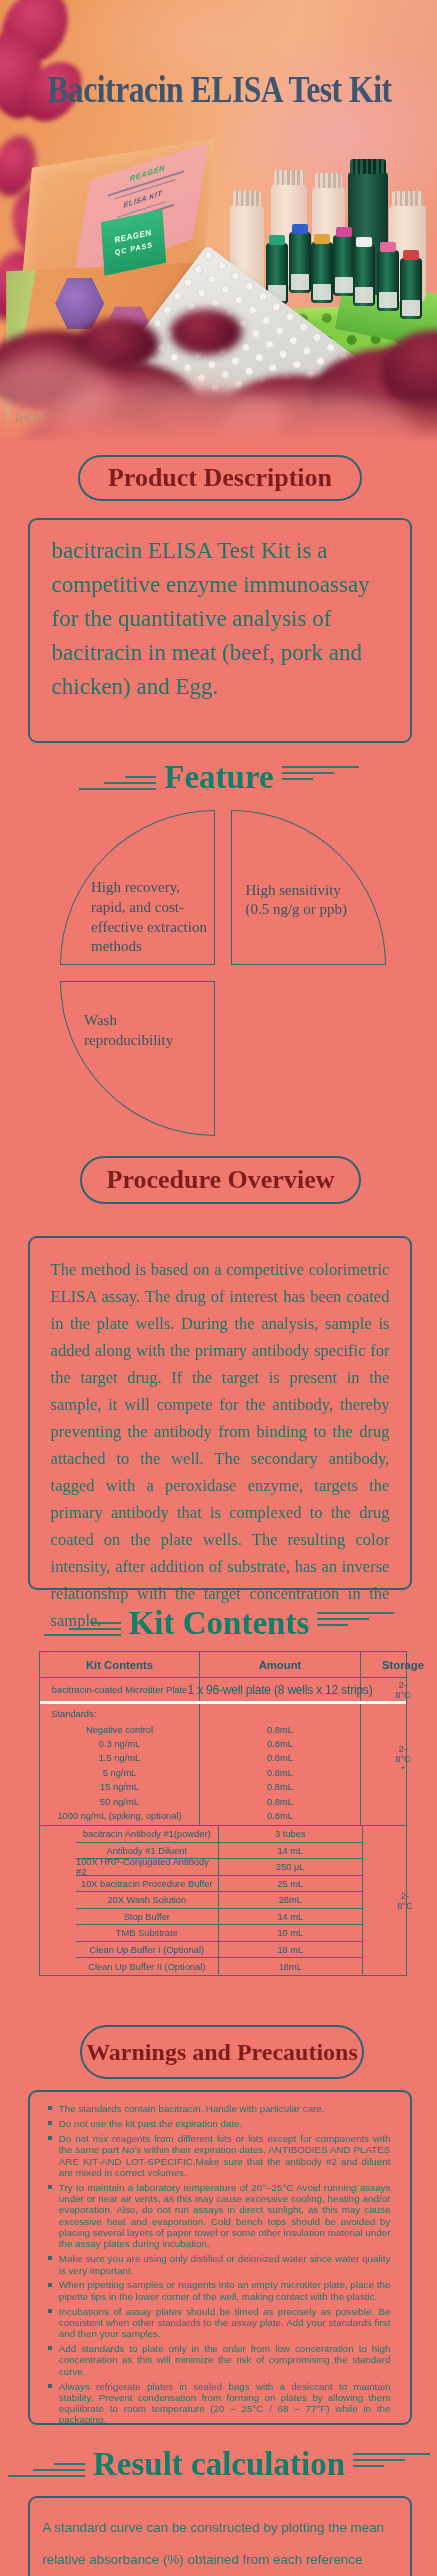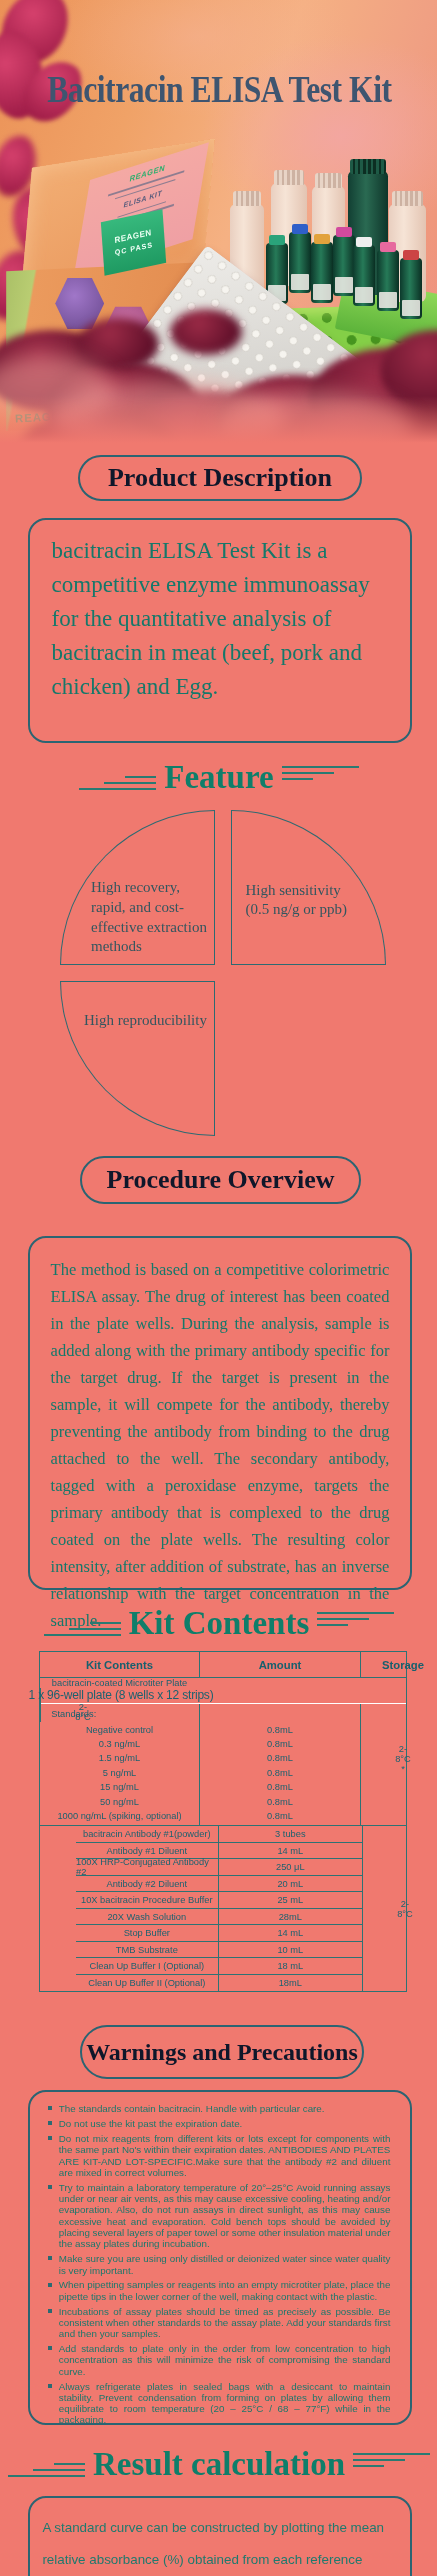--- a/index.html
+++ b/index.html
@@ -93,22 +93,22 @@
   .r3{left:118px;top:391px;width:175px;height:103px;filter:blur(4.6px);} .r4{left:216px;top:375px;width:155px;height:98px;}
   .r5{left:309px;top:348px;width:165px;height:103px;} .r6{left:381px;top:330px;width:113px;height:82px;}
   .r7{left:268px;top:406px;width:196px;height:82px;filter:blur(5.2px);} .r8{left:20.6px;top:411px;width:155px;height:72px;filter:blur(5.2px);}
   .r9{left:77px;top:318px;width:82px;height:52px;filter:blur(4.1px);} .r10{left:170px;top:309px;width:72px;height:46px;filter:blur(4.1px);}
   .fog { position:absolute; border-radius:50%; background:rgba(243,155,150,.55); filter:blur(10.3px); z-index:6; }
   .f1{left:52px;top:380px;width:232px;height:82px;} .f2{left:216px;top:391px;width:196px;height:77px;}
   .f3{left:-20.6px;top:355px;width:134px;height:72px;}
 
   
   .pill { position:absolute; border:2.1px solid #2b6472; border-radius:515px; text-align:center;
-    color:#0f172a; font-weight:bold; display:flex; align-items:center; justify-content:center; }
-  .tbox { position:absolute; border:2.1px solid #2b6472; border-radius:18px; color:#15786a; }
+    color:#7f1d1d; font-weight:bold; display:flex; align-items:center; justify-content:center; }
+  .tbox { position:absolute; border:2.1px solid #2b6472; border-radius:9px; color:#15786a; }
   .orn-h { position:absolute; left:0; width:100%; display:flex; justify-content:center; align-items:center;
     color:#0f7e6a; font-weight:bold; font-size:33px; }
   .orn { display:flex; flex-direction:column; gap:3.6px; }
   .orn i { display:block; height:2.1px; background:#2a7a72; }
   .orn-l { align-self:flex-end; margin:0 8.2px 6.2px 0; align-items:flex-end; }
   .orn-l i:nth-child(1){width:31px;} .orn-l i:nth-child(2){width:52px;} .orn-l i:nth-child(3){width:77px;}
   .orn-r { align-self:flex-start; margin:7.2px 0 0 8.2px; align-items:flex-start; }
   .orn-r i:nth-child(1){width:77px;} .orn-r i:nth-child(2){width:52px;} .orn-r i:nth-child(3){width:31px;}
 
   
@@ -126,21 +126,21 @@
   .pill-proc { left:80px; top:1156px; width:281px; height:48px; font-size:26px; }
   .proc-box { left:28px; top:1236px; width:384px; height:354px; padding:17.5px 20.6px 0 20.6px;
     font-size:16.5px; line-height:27px; text-align:justify; }
   .h-kit { top:1605px; }
 
   .ktable { position:absolute; left:39px; top:1651px; width:368px; border:1.5px solid #2e7274;
     font-family:"Liberation Sans",sans-serif; font-size:9.3px; color:#1c6270; }
   .kc { display:flex; align-items:center; justify-content:center; text-align:center; }
   .c1 { width:159px; } .c2 { width:161px; border-left:1px solid #2e7274; } .c3 { width:45px; border-left:1px solid #2e7274;padding-left:40px; }
   .khead { display:flex; height:26px; border-bottom:1px solid #2e7274; font-weight:bold; font-size:11.3px; color:#17606e; }
-  .kplate { display:flex; height:26px; border-bottom:1px solid #ffffff;flex-direction:column; }
+  .kplate { display:flex; height:26px; border-bottom:3px solid #ffffff; }
   .kplate .c2 { font-size:12px; letter-spacing:-0.2px; white-space:nowrap; }
   .kstd { display:flex; border-bottom:1px solid #2e7274; }
   .kstd .c1 { flex-direction:column; align-items:stretch; justify-content:flex-start; padding:3.1px 0 2.1px; }
   .std-label { padding-left:11.3px; height:15.5px; line-height:15.5px; text-align:left; }
   .std-name { height:14.4px; line-height:14.4px; text-align:center; }
   .kstd .c2 { flex-direction:column; justify-content:flex-start; padding:3.1px 0 2.1px; }
   .std-spacer { height:15.5px; }
   .std-amt { height:14.4px; line-height:14.4px; text-align:center; }
   .kstd .c3 { align-items:flex-start; padding-top:40px; }
   .kreag { display:flex; }
@@ -262,21 +262,21 @@
       </span>
   </h2>
   <div class="quad">
     <div class="q q-tl">
         <span>High recovery, rapid, and cost-effective extraction methods</span>
       </div>
     <div class="q q-tr">
         <span>High sensitivity (0.5 ng/g or ppb)</span>
       </div>
     <div class="q q-bl">
-        <span>High reproducibility</span>
+        <span>Wash reproducibility</span>
       </div>
   </div>
 
   <div class="pill pill-proc">
     <span>Procedure Overview</span>
   </div>
   <div class="tbox proc-box">
     <p>The method is based on a competitive colorimetric ELISA assay. The drug of interest has been coated in the plate wells. During the analysis, sample is added along with the primary antibody specific for the target drug. If the target is present in the sample, it will compete for the antibody, thereby preventing the antibody from binding to the drug attached to the well. The secondary antibody, tagged with a peroxidase enzyme, targets the primary antibody that is complexed to the drug coated on the plate wells. The resulting color intensity, after addition of substrate, has an inverse relationship with the target concentration in the sample.</p>
   </div>
 
@@ -339,24 +339,20 @@
           </div>
           <div class="rrow">
             <div class="rname">Antibody #1 Diluent</div>
             <div class="ramt">14 mL</div>
           </div>
           <div class="rrow">
             <div class="rname">100X HRP-Conjugated Antibody #2</div>
             <div class="ramt">250 μL</div>
           </div>
           <div class="rrow">
-            <div class="rname">Antibody #2 Diluent</div>
-            <div class="ramt">20 mL</div>
-          </div>
-          <div class="rrow">
             <div class="rname">10X bacitracin Procedure Buffer</div>
             <div class="ramt">25 mL</div>
           </div>
           <div class="rrow">
             <div class="rname">20X Wash Solution</div>
             <div class="ramt">28mL</div>
           </div>
           <div class="rrow">
             <div class="rname">Stop Buffer</div>
             <div class="ramt">14 mL</div>

